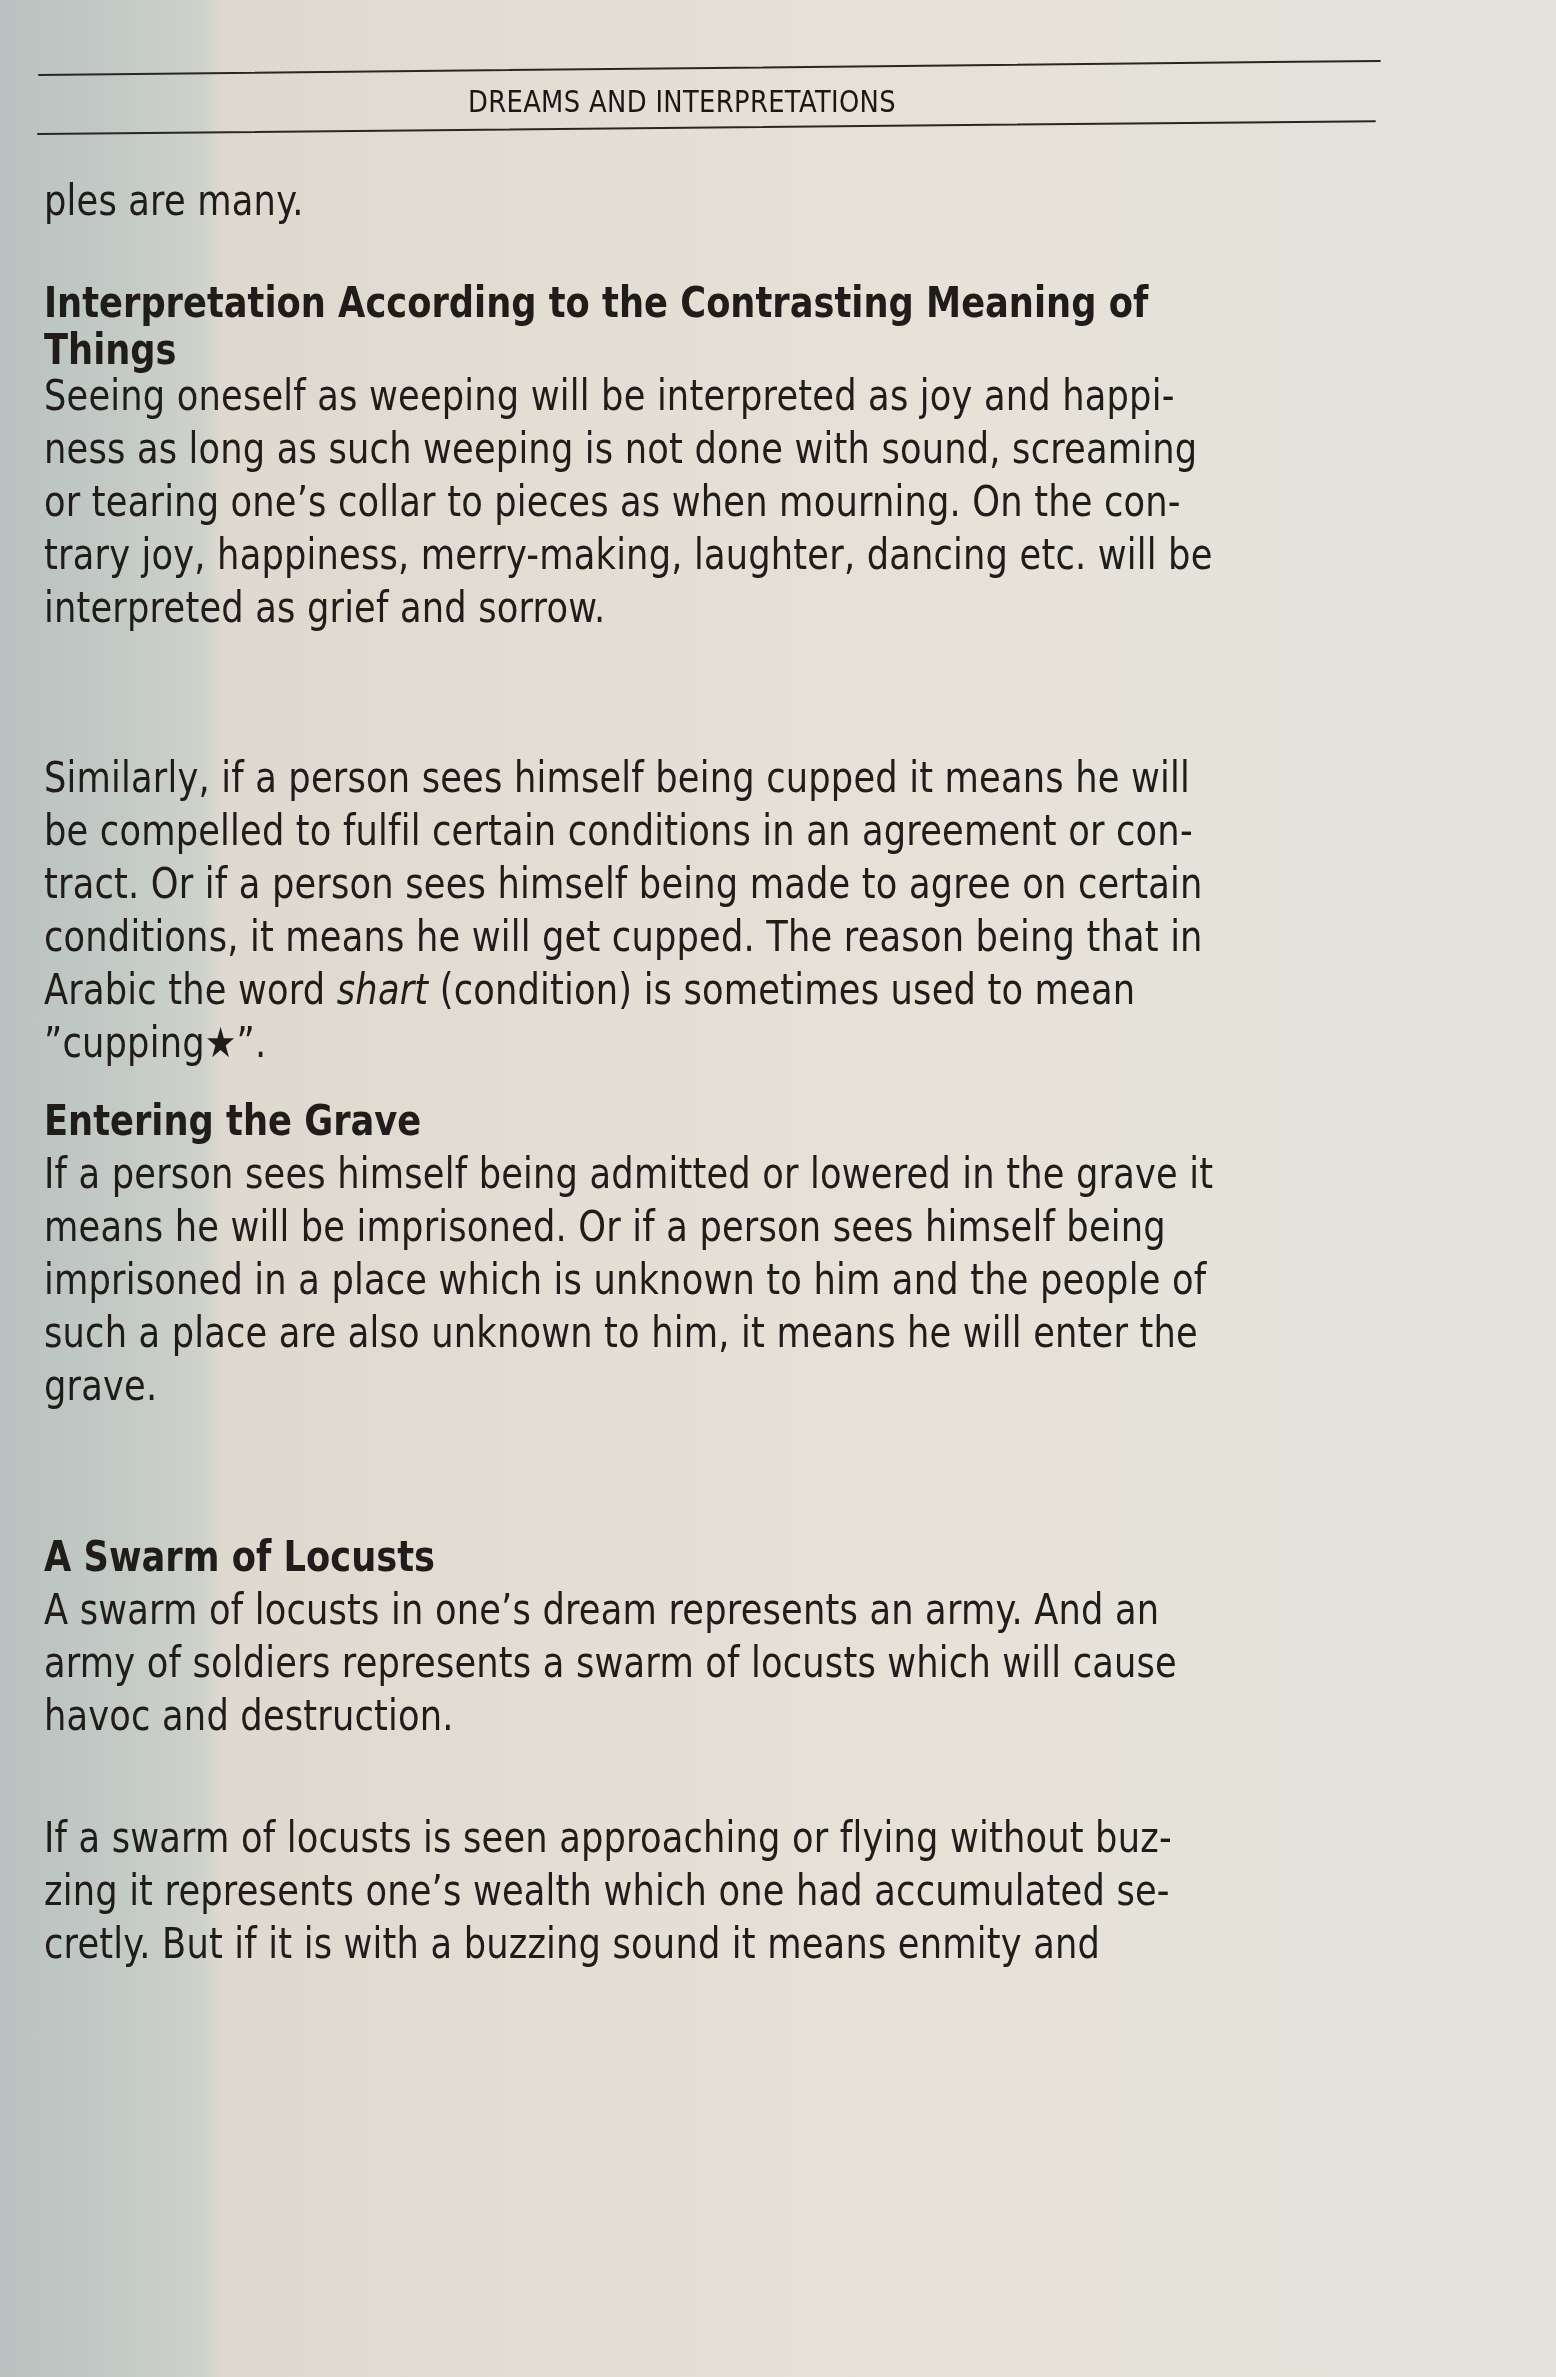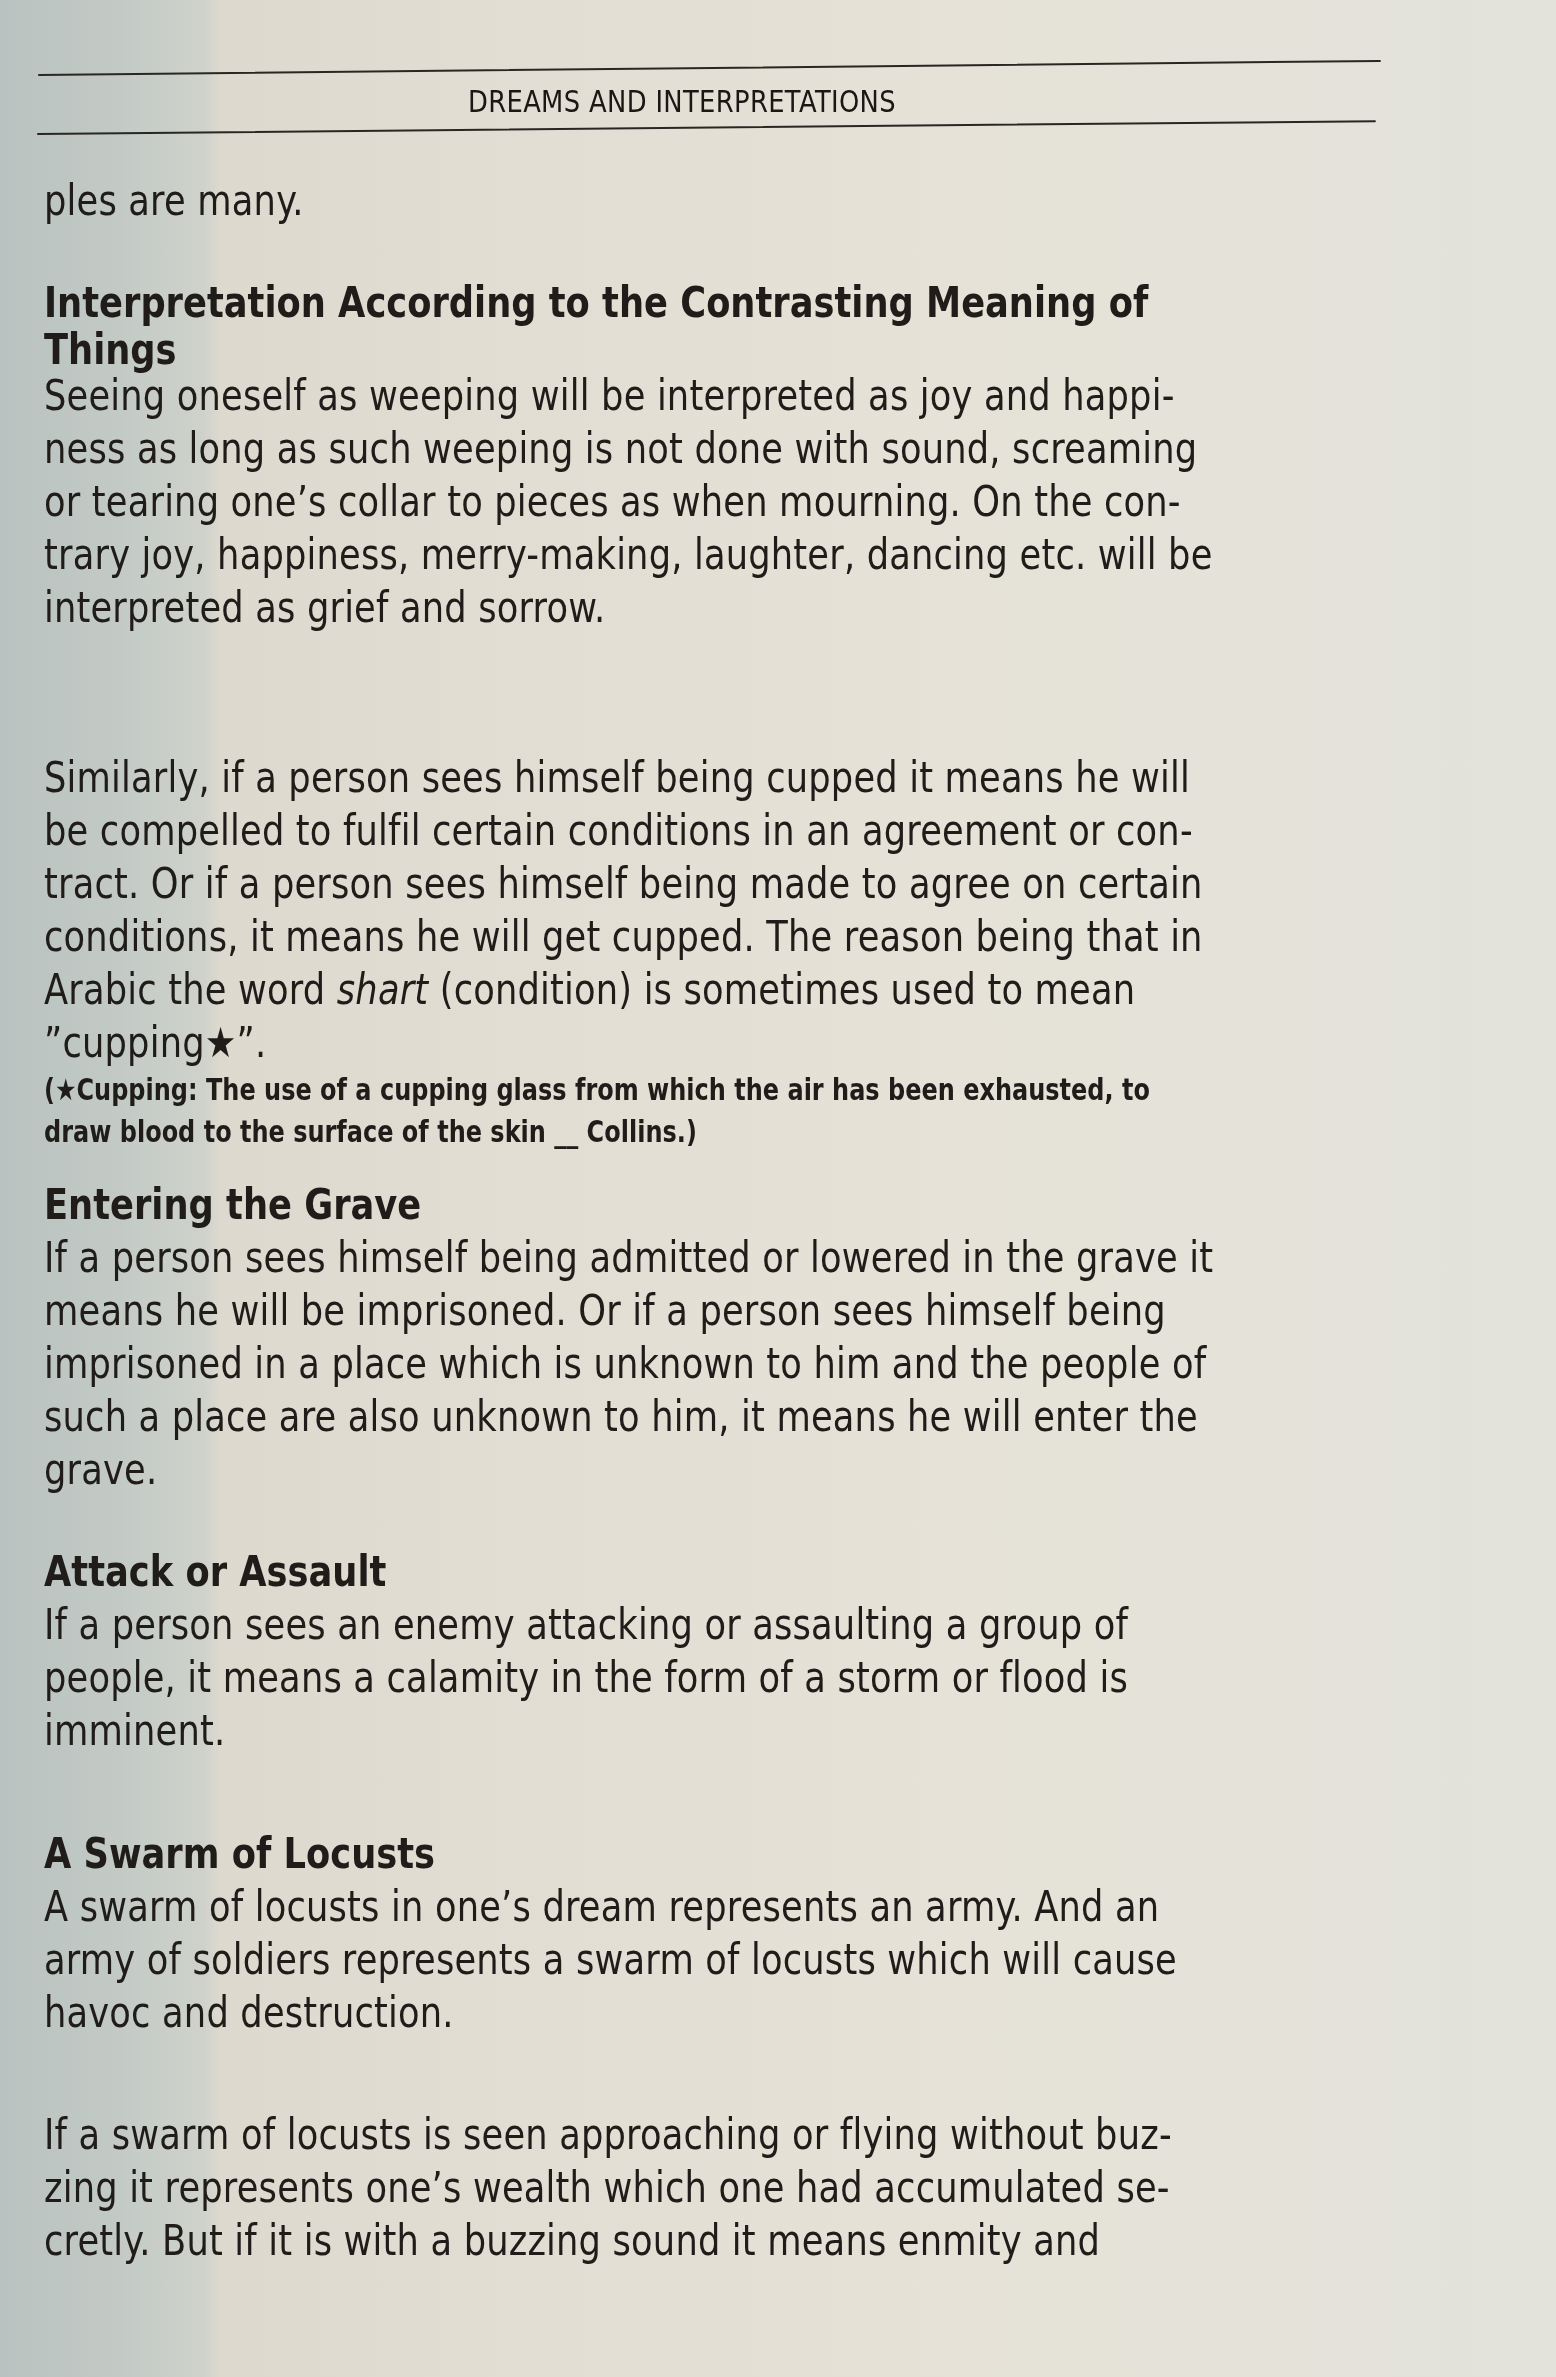--- a/index.html
+++ b/index.html
@@ -79,45 +79,35 @@
       <div class="line">be compelled to fulfil certain conditions in an agreement or con-</div>
       <div class="line">tract. Or if a person sees himself being made to agree on certain</div>
       <div class="line">conditions, it means he will get cupped. The reason being that in</div>
       <div class="line">
         <span>Arabic the word</span>
         <em>shart</em>
         <span>(condition) is sometimes used to mean</span>
       </div>
       <div class="line">”cupping★”.</div>
     </div>
-    <div>
-      <div class="foot">(★Cupping: The use of a cupping glass from which the air has been exhausted, to</div>
-      <div class="foot">draw blood to the surface of the skin __ Collins.)</div>
-    </div>
   </section>
 
   <div class="gap-s"></div>
 
   <section>
     <div class="head">Entering the Grave</div>
     <div class="line">If a person sees himself being admitted or lowered in the grave it</div>
     <div class="line">means he will be imprisoned. Or if a person sees himself being</div>
     <div class="line">imprisoned in a place which is unknown to him and the people of</div>
     <div class="line">such a place are also unknown to him, it means he will enter the</div>
     <div class="line">grave.</div>
   </section>
 
   <div class="gap-m"></div>
 
-  <section>
-    <div class="head">Attack or Assault</div>
-    <div class="line">If a person sees an enemy attacking or assaulting a group of</div>
-    <div class="line">people, it means a calamity in the form of a storm or flood is</div>
-    <div class="line">imminent.</div>
-  </section>
 
   <div class="gap-l"></div>
 
   <section>
     <div class="head">A Swarm of Locusts</div>
     <div class="line">A swarm of locusts in one’s dream represents an army. And an</div>
     <div class="line">army of soldiers represents a swarm of locusts which will cause</div>
     <div class="line">havoc and destruction.</div>
     <div class="gap-l"></div>
     <div class="line">If a swarm of locusts is seen approaching or flying without buz-</div>

